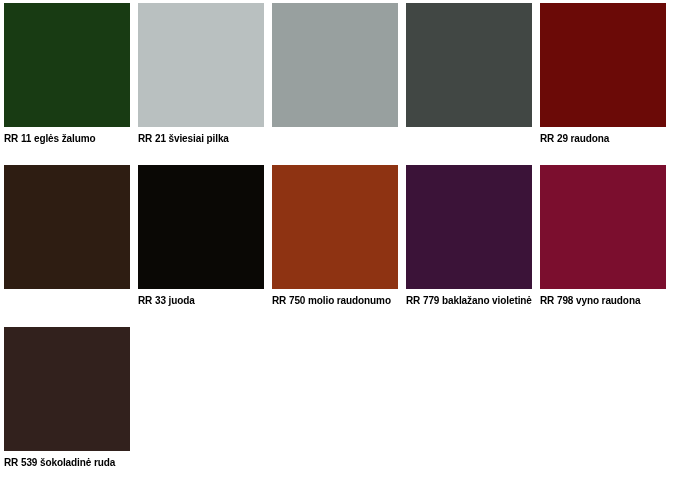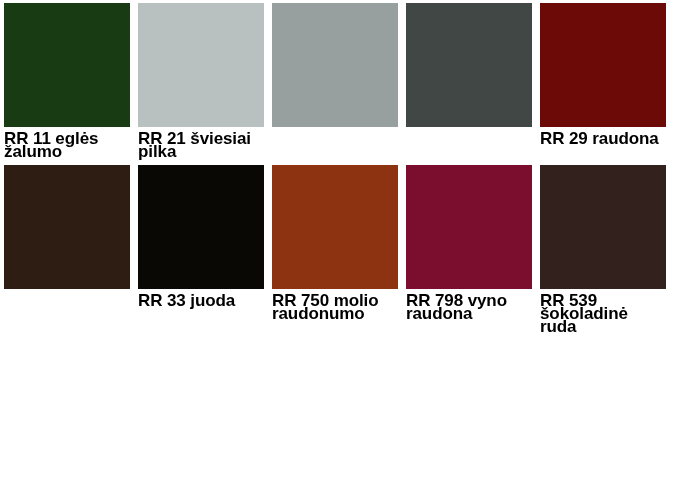--- a/index.html
+++ b/index.html
@@ -44,21 +44,21 @@
     height: 124px;
     flex: 0 0 124px;
     display: block;
   }
 
   .swatch-label {
     display: block;
     width: 126px;
     margin-top: 5px;
     font-family: "Liberation Sans", sans-serif;
-    font-size: 17px;
+    font-size: 10px;
     font-weight: bold;
     line-height: 13px;
     color: #000000;
     letter-spacing: -0.1px;
     word-wrap: break-word;
     white-space: normal;
   }
 </style>
 </head>
 <body style="background-color: rgb(255, 255, 255); color: rgb(0, 0, 0);">
@@ -95,20 +95,24 @@
   <div class="swatch-cell">
     <span class="swatch-chip" style="background-color: rgb(10, 8, 5);"></span>
     <span class="swatch-label">RR 33 juoda</span>
   </div>
 
   <div class="swatch-cell">
     <span class="swatch-chip" style="background-color: rgb(142, 51, 18);"></span>
     <span class="swatch-label">RR 750 molio raudonumo</span>
   </div>
 
+  <div class="swatch-cell">
+    <span class="swatch-chip" style="background-color: rgb(59, 19, 56);"></span>
+    <span class="swatch-label">RR 779 baklažano violetinė</span>
+  </div>
 
   <div class="swatch-cell">
     <span class="swatch-chip" style="background-color: rgb(123, 14, 46);"></span>
     <span class="swatch-label">RR 798 vyno raudona</span>
   </div>
 
   <div class="swatch-cell">
     <span class="swatch-chip" style="background-color: rgb(50, 33, 29);"></span>
     <span class="swatch-label">RR 539 šokoladinė ruda</span>
   </div>

